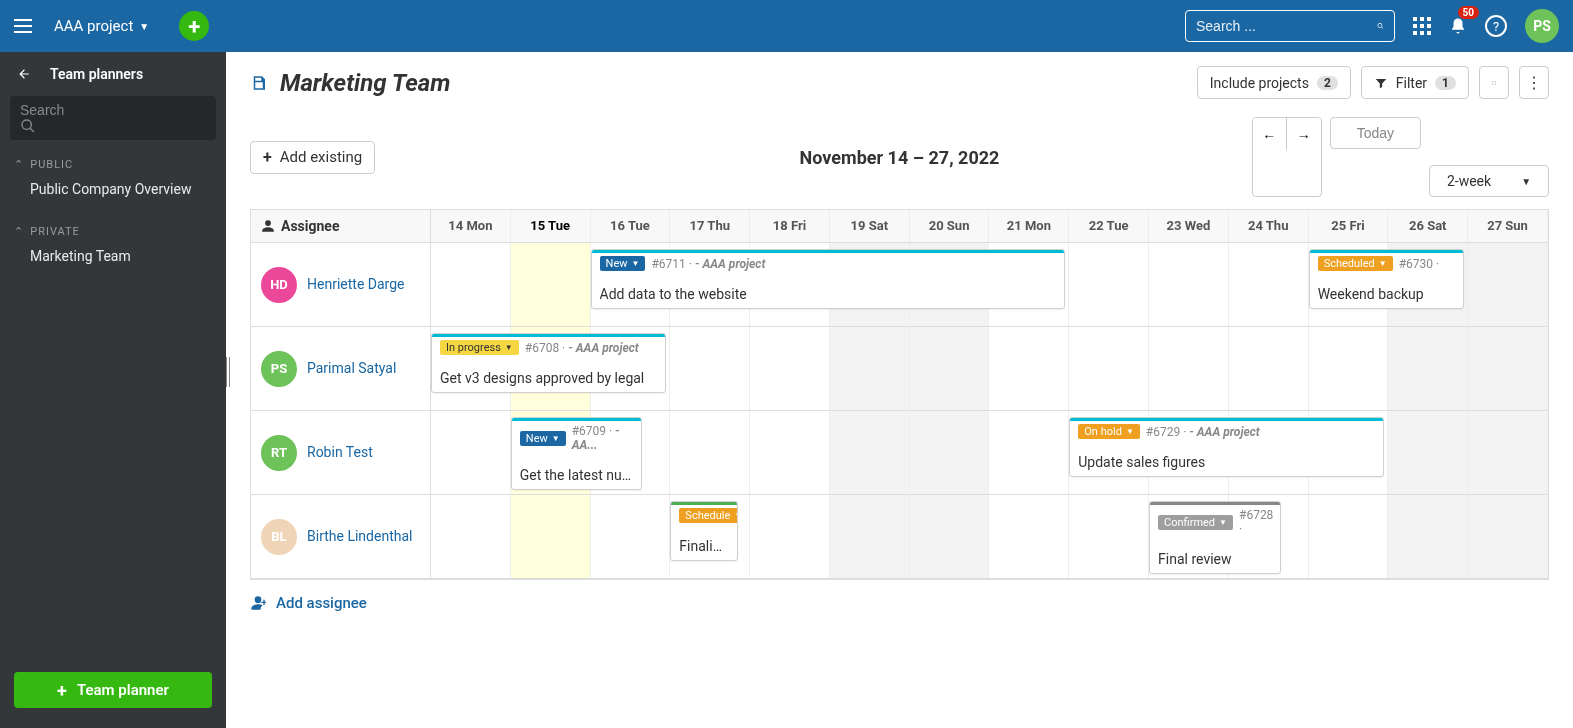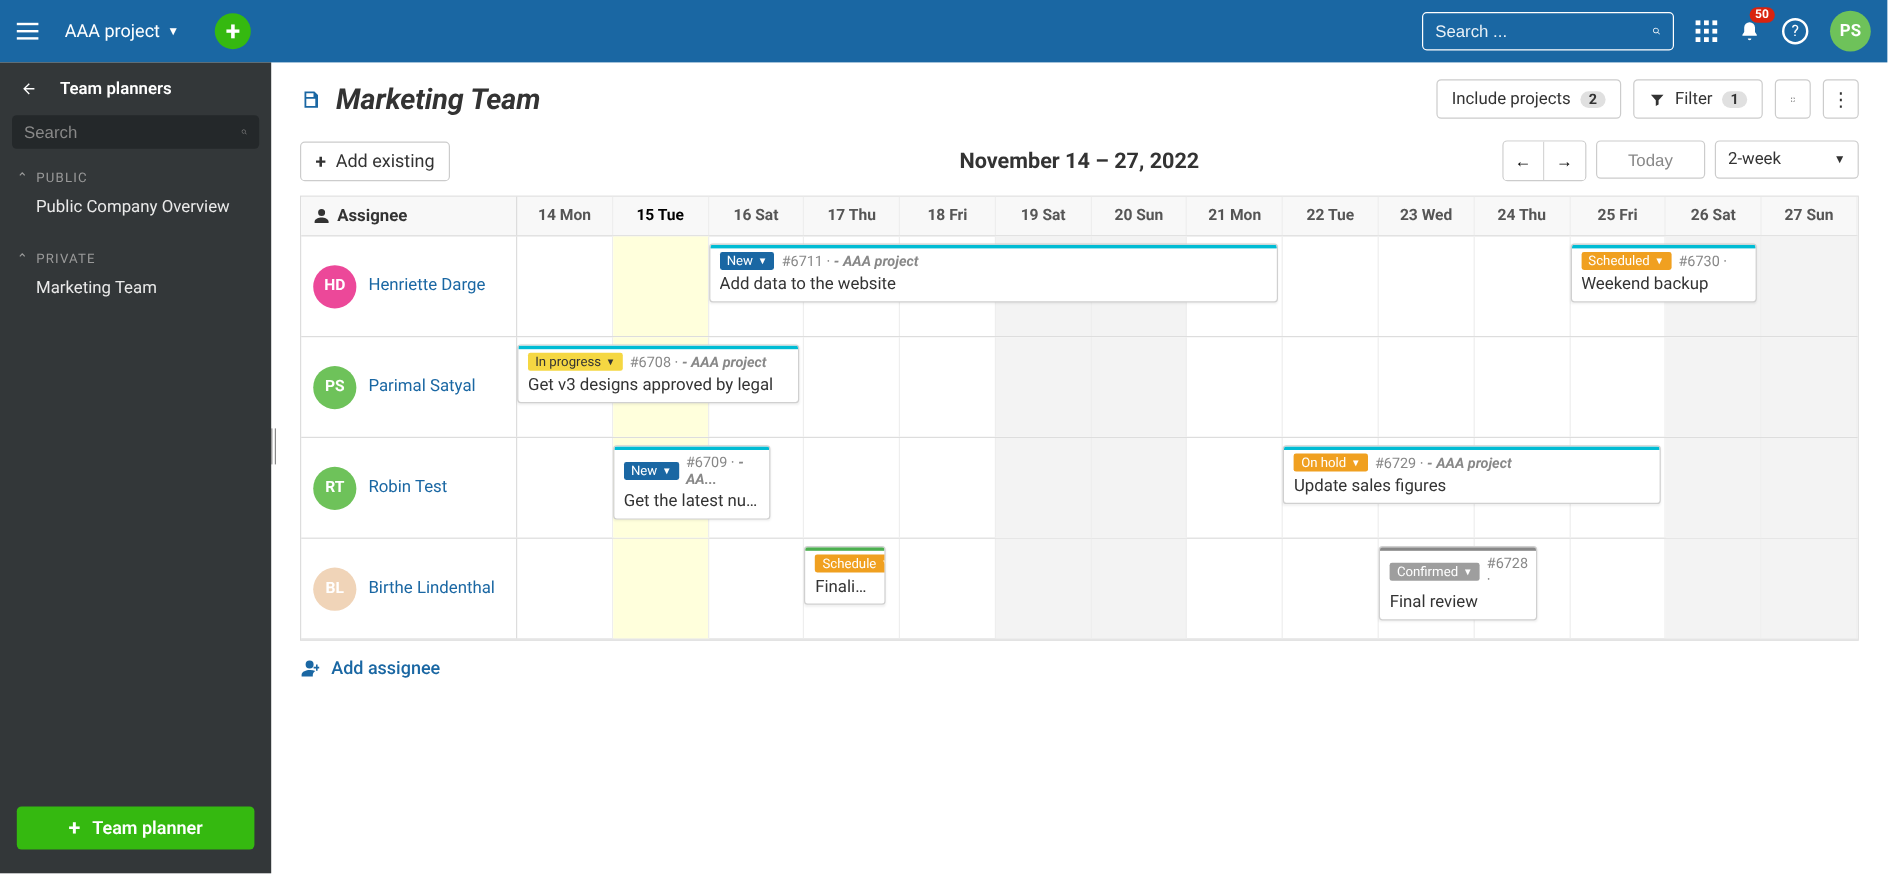--- a/index.html
+++ b/index.html
@@ -23,21 +23,21 @@
   .badge-notif { position:absolute; top:-10px; right:-12px; background:#d9230f; color:#fff; font-size:10px; padding:1px 5px; border-radius:8px; font-weight:bold;}
   .help-ic { width:22px; height:22px; border:2px solid #fff; border-radius:50%; display:flex; align-items:center; justify-content:center; font-size:13px; cursor:pointer;}
   .avatar { width:34px; height:34px; border-radius:50%; background:#6EC25A; display:flex; align-items:center; justify-content:center; font-weight:bold; cursor:pointer;}
 
   
   .content { display:flex; height: calc(728px - 52px); }
   
   
   .sidebar { width:226px; background:#333739; color:#ccc; display:flex; flex-direction:column; position:relative; }
   .sb-hdr { display:flex; align-items:center; gap:18px; padding:14px 16px; color:#fff; font-weight:600; cursor:pointer;}
-  .sb-search { margin: 0 10px; background:#24282a; border-radius:4px; display:flex; align-items:flex-start; padding:6px 10px; }
+  .sb-search { margin: 0 10px; background:#24282a; border-radius:4px; display:flex; align-items:flex-start; padding:6px 10px;flex-direction:column; }
   .sb-search input { background:transparent; border:none; color:#ccc; flex:1; outline:none; font-size:14px;}
   .sb-search input::placeholder{color:#888;}
   .sb-group { margin-top:18px; padding: 0 14px; font-size:11px; letter-spacing:1px; color:#9a9a9a; display:flex; align-items:center; gap:6px; cursor:pointer;}
   .sb-item { padding: 10px 14px 10px 30px; cursor:pointer; color:#eaeaea; font-size:14px;}
   .sb-create { margin:auto 14px 20px 14px; background:#35B910; color:#fff; border-radius:4px; height:36px; display:flex; align-items:center; justify-content:center; gap:10px; font-weight:600; cursor:pointer; font-size:15px;}
   .sb-handle { position:absolute; right:-5px; top: 300px; width:10px; height:40px; display:flex; align-items:center; justify-content:center; }
   .sb-handle span { width:1px; height:30px; background:#888; box-shadow: 3px 0 0 #888;}
 
   
   .main { flex:1; background:#fff; display:flex; flex-direction:column; overflow:hidden;}
@@ -51,21 +51,21 @@
   
   .subbar { display:flex; align-items:center; padding: 4px 24px 12px 24px; }
   .add-ex { border:1px solid #ccc; border-radius:4px; padding:6px 12px; display:flex; align-items:center; gap:8px; cursor:pointer; font-size:15px;}
   .daterange { position:absolute; left:50%; transform:translateX(-50%); font-size:18px; font-weight:bold;}
   .subbar { position:relative;}
   .nav-right{ margin-left:auto; display:flex; gap:8px; }
   .arrow-grp { display:flex; border:1px solid #ccc; border-radius:4px; overflow:hidden;}
   .arrow-grp button { width:34px; height:32px; border:none; background:#fff; cursor:pointer; font-size:14px;}
   .arrow-grp button:first-child{border-right:1px solid #ccc;}
   .today-btn{ border:1px solid #ccc; border-radius:4px; padding:0 26px; height:32px; background:#fff; cursor:pointer; color:#888; font-size:14px;}
-  .view-sel{ border:1px solid #ccc; border-radius:4px; height:32px; padding:0 10px; display:flex; align-items:center; gap:30px; cursor:pointer; min-width:120px; justify-content:space-between;}
+  .view-sel{ border:1px solid #ccc; border-radius:4px; height:32px; padding:0 10px; display:flex; align-items:center; gap:30px; cursor:pointer; min-width:120px; justify-content:center;margin-top:48px;}
 
   
   .planner { margin: 0 24px; border:1px solid #ddd; display:flex; flex-direction:column; }
   .hdr-row { display:flex; background:#f8f8f8; border-bottom:1px solid #ddd;}
   .asg-col { width:180px; flex-shrink:0; padding:8px 10px; font-weight:bold; display:flex; align-items:center; gap:6px; border-right:1px solid #ddd;}
   .day-cells { flex:1; display:flex; }
   .day-hd { flex:1; padding:8px 4px; font-weight:bold; text-align:center; border-right:1px solid #eee; font-size:13px; color:#555;}
   .day-hd.today { color:#000000;}
   
   .row { display:flex; border-bottom:1px solid #ddd; min-height:84px; }
@@ -77,21 +77,21 @@
   .day-bg.wknd { background:#f3f3f3; }
   .day-bg.today { background:#ffffdc; }
   
   .card { position:absolute; top:6px; background:#fff; border:1px solid #d0d0d0; border-radius:3px; padding:4px 8px 6px 8px; overflow:hidden; box-shadow:0 1px 2px rgba(0,0,0,0.06); cursor:pointer;}
   .card-top { height:3px; position:absolute; top:0; left:0; right:0;}
   .card-hdr { display:flex; align-items:center; gap:6px; margin-top:2px; font-size:12px;}
   .status-chip { padding:1px 6px; border-radius:2px; font-size:11px; color:#fff; display:flex; align-items:center; gap:4px;}
   .status-chip .dd { font-size:8px;}
   .wp-meta{ color:#888; font-size:12px;}
   .wp-meta i{ font-style:italic;font-weight:bold;}
-  .card-title{ font-size:14px; margin-top:4px; white-space:nowrap; overflow:hidden; text-overflow:ellipsis; color:#333;}
+  .card-title{ font-size:14px; margin-top:15px; white-space:nowrap; overflow:hidden; text-overflow:ellipsis; color:#333;}
   
   .add-asg { padding:14px 24px 0 24px; display:flex; align-items:center; gap:10px; color:#1A67A3; cursor:pointer; font-size:15px; font-weight:500;}
 
   .caret-down { font-size:10px; }
   svg { display:block; }
 </style>
 </head>
 <body>
 
 <div class="top-header">
@@ -224,21 +224,21 @@
       <div class="hdr-row">
         <div class="asg-col">
           <svg width="14" height="14" viewBox="0 0 24 24">
               <path fill="#333" d="M12 12a5 5 0 1 0 0-10 5 5 0 0 0 0 10zm0 2c-4 0-10 2-10 6v2h20v-2c0-4-6-6-10-6z"></path>
             </svg>
           <span>Assignee</span>
         </div>
         <div class="day-cells" id="day-headers">
             <div class="day-hd">14 Mon</div>
             <div class="day-hd today">15 Tue</div>
-            <div class="day-hd">16 Sat</div>
+            <div class="day-hd">16 Tue</div>
             <div class="day-hd">17 Thu</div>
             <div class="day-hd">18 Fri</div>
             <div class="day-hd">19 Sat</div>
             <div class="day-hd">20 Sun</div>
             <div class="day-hd">21 Mon</div>
             <div class="day-hd">22 Tue</div>
             <div class="day-hd">23 Wed</div>
             <div class="day-hd">24 Thu</div>
             <div class="day-hd">25 Fri</div>
             <div class="day-hd">26 Sat</div>

